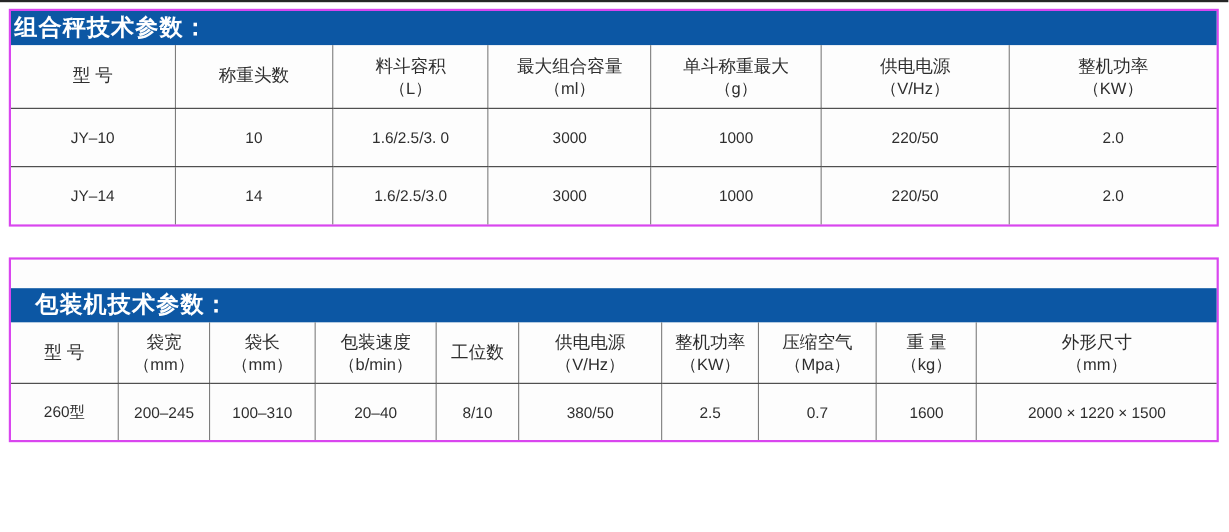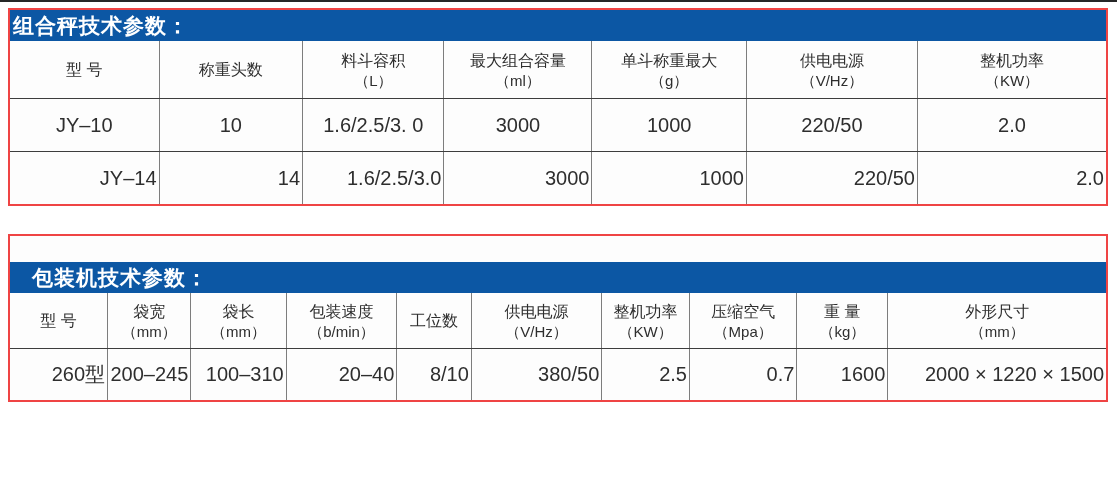--- a/index.html
+++ b/index.html
@@ -19,21 +19,21 @@
     position: absolute;
     top: 0; left: 0;
     width: 100%;
     height: 2px;
     background: #262626;
   }
   .panel {
     position: absolute;
     left: 8px;
     width: 1100px;
-    border: 2px solid #ef4444;
+    border: 2px solid #d946ef;
     background: #fdfdfd;
     box-sizing: border-box;
   }
   #panel-scale   { top: 8px; }
   #panel-packer  { top: 234px; }
 
   .title-bar {
     background: #0c57a4;
     color: #ffffff;
     font-weight: bold;
@@ -65,23 +65,23 @@
   th:last-child,  td:last-child  { border-right: none; }
 
   thead th {
     border-top: none;
     border-bottom: 1px solid #3d3d3d;
     font-weight: normal;
     font-size: 16px;
   }
   tbody td {
     border-bottom: 1px solid #3d3d3d;
-    font-size: 20px;
-  }
-  tbody tr:last-child td { border-bottom: none; text-align: right; }
+    font-size: 14px;
+  }
+  tbody tr:last-child td { border-bottom: none; }
 
   #panel-scale  thead th { height: 57px; }
   #panel-scale  tbody td { height: 52px; }
   #panel-packer thead th { height: 55px; }
   #panel-packer tbody td { height: 51px; }
 
   .h-label { line-height: 21px; }
   .h-unit  { line-height: 19px; font-size: 15px; }
   .h-unit:empty { display: none; }
 </style>

